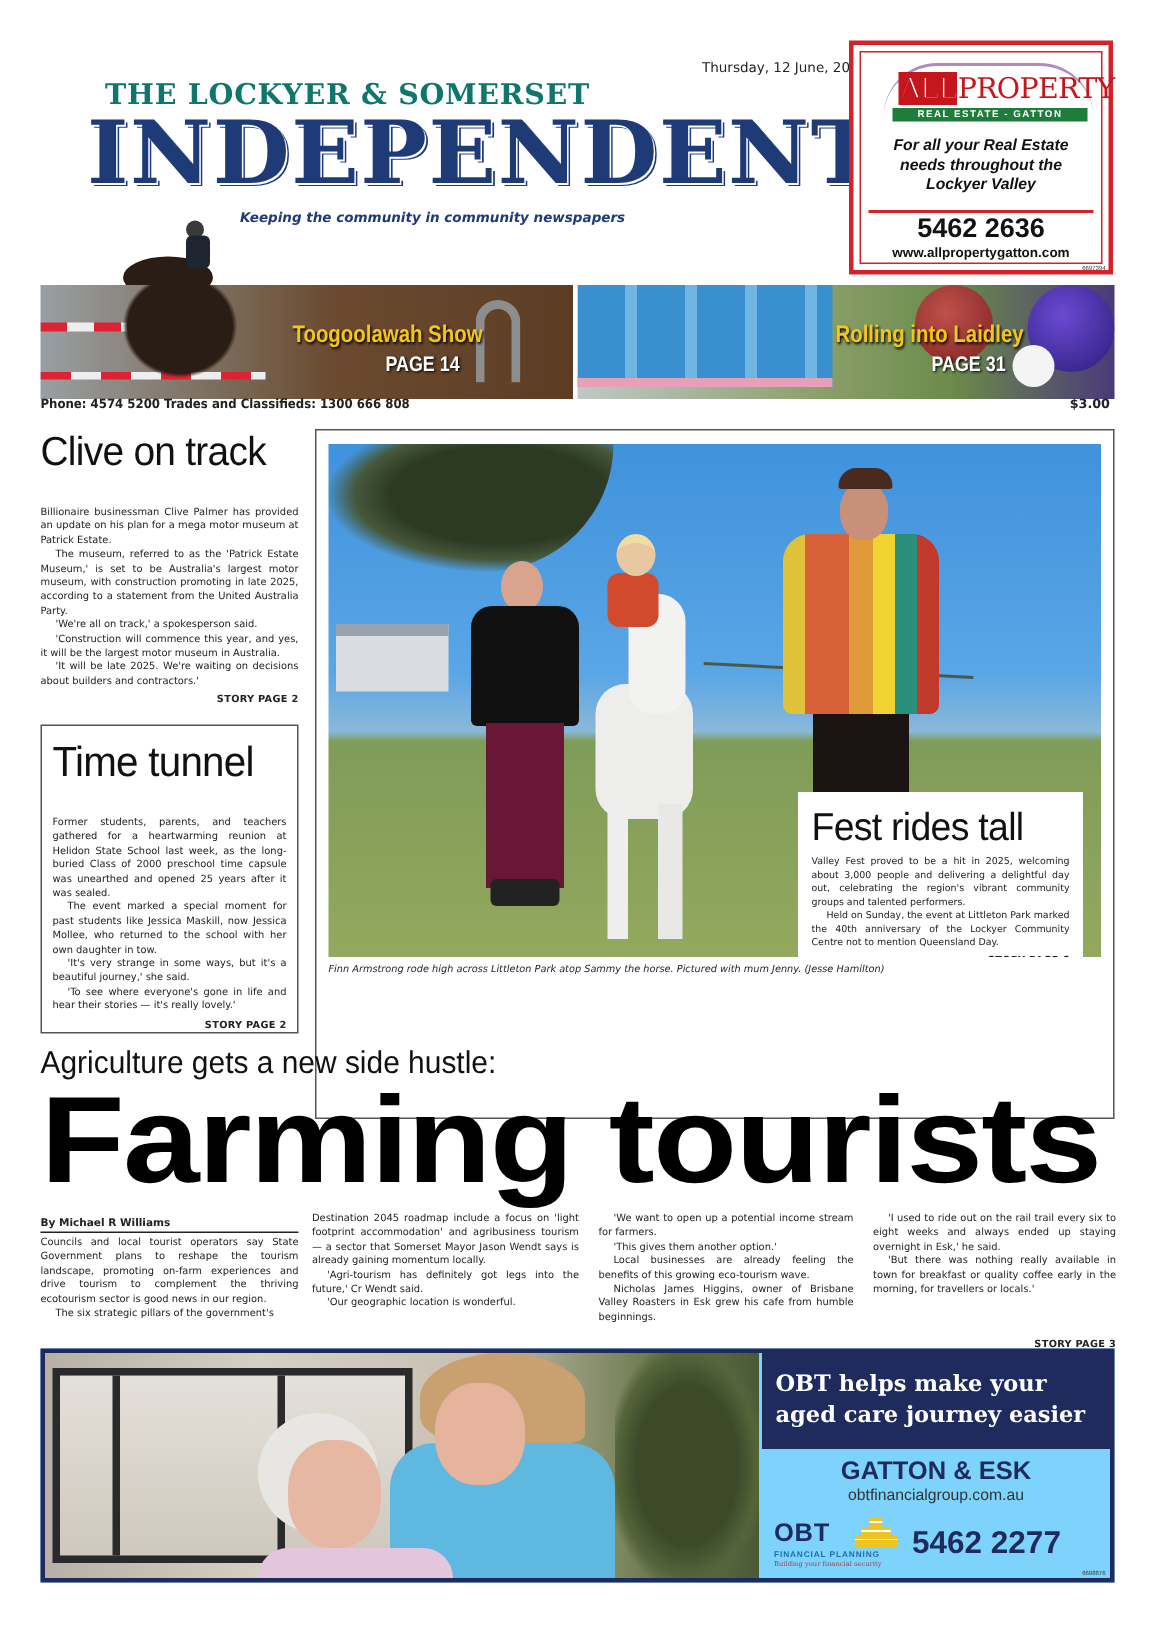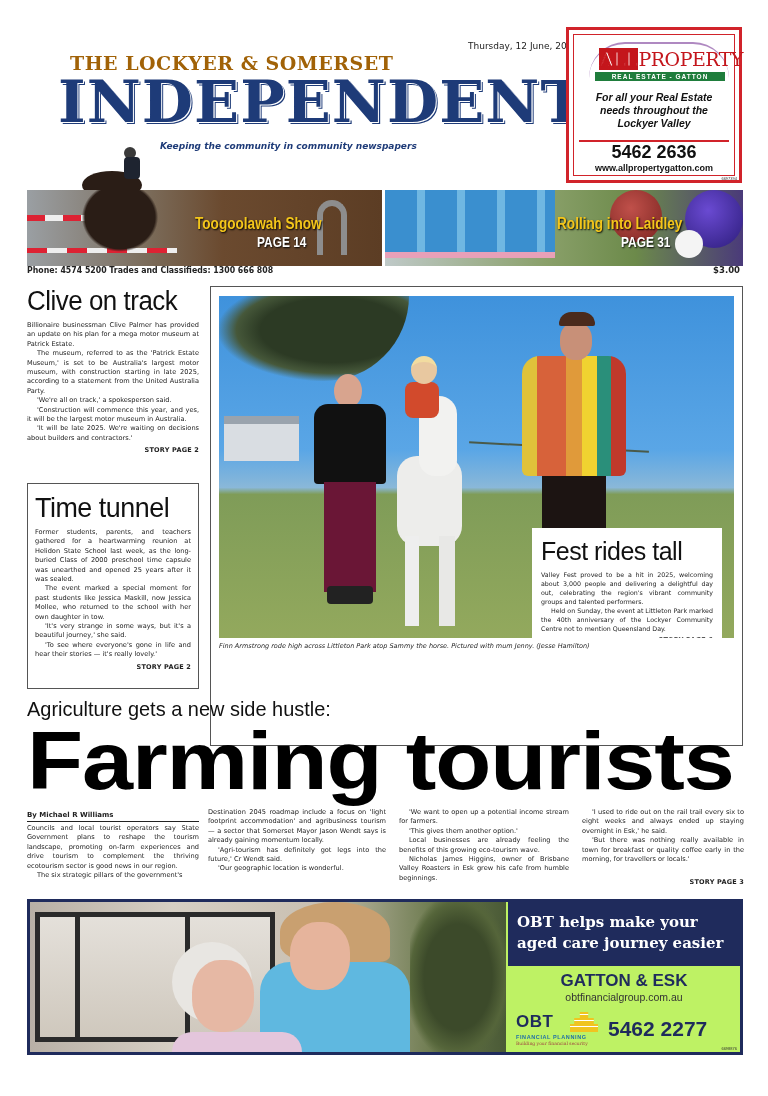--- a/index.html
+++ b/index.html
@@ -2,21 +2,21 @@
 <html><head>
 <meta charset="utf-8">
 <style>
   * { box-sizing: border-box; margin: 0; padding: 0; }
   html, body { width: 768px; height: 1096px; background: #ffffff; overflow: hidden; }
   body { position: relative; font-family: "Liberation Sans", sans-serif; color: #111; }
 
   
   .masthead { position: absolute; left: 0; top: 0; width: 768px; height: 185px; }
   .date { position: absolute; left: 468px; top: 41px; font-size: 9px; color: #222; font-family: "DejaVu Sans", sans-serif; }
-  .kicker-title { position: absolute; left: 70px; top: 52px; font-family: "DejaVu Serif", serif; font-weight: bold; font-size: 19px; color: #a16207; letter-spacing: 0.5px; }
+  .kicker-title { position: absolute; left: 70px; top: 52px; font-family: "DejaVu Serif", serif; font-weight: bold; font-size: 19px; color: #0f766e; letter-spacing: 0.5px; }
   .main-title { position: absolute; left: 58px; top: 68px; font-family: "DejaVu Serif", serif; font-weight: bold; font-size: 58px; color: #1e3b78; letter-spacing: 1px; line-height: 68px; transform: scaleX(1.02); transform-origin: left; text-shadow: 1px 1px 0 #fff, 2px 2px 0 #1e3b78; }
   .tagline { position: absolute; left: 160px; top: 141px; font-family: "DejaVu Sans", sans-serif; font-size: 9px; font-weight: bold; font-style: italic; color: #1e3b78; }
 
   .horse-rider { position: absolute; left: 72px; top: 145px; width: 95px; height: 45px; }
 
   
   .ad-allproperty { position: absolute; left: 566px; top: 27px; width: 176px; height: 156px; border: 3px solid #d1232a; background: #fff; }
   .ad-allproperty .inner { position: absolute; left: 4px; top: 4px; right: 4px; bottom: 4px; border: 1.5px solid #d1232a; }
   .ap-logo { position: absolute; left: 20px; top: 12px; width: 140px; height: 40px; }
   .ap-logo .brand { position: absolute; left: 10px; top: 6px; font-family: "DejaVu Serif", serif; font-weight: normal; font-size: 19px; color: #c4161c; letter-spacing: -0.5px; }
@@ -49,21 +49,21 @@
   .bowl-purple { position: absolute; left: 300px; top: 0; width: 58px; height: 58px; border-radius: 50%; background: radial-gradient(circle at 40% 35%, #6a4ad2, #2c1c7a); }
   .bowl-white { position: absolute; left: 290px; top: 40px; width: 28px; height: 28px; border-radius: 50%; background: #f4f4f4; }
 
   
   .infobar { position: absolute; left: 27px; top: 265px; width: 716px; font-size: 8.5px; font-weight: bold; color: #222; font-family: "DejaVu Sans", sans-serif; transform: scaleX(0.92); transform-origin: left; }
   .price { position: absolute; right: 28px; top: 265px; font-size: 8.5px; font-weight: bold; color: #222; font-family: "DejaVu Sans", sans-serif; }
 
   
   .story-clive { position: absolute; left: 27px; top: 286px; width: 172px; }
   .story-head { font-family: "Liberation Sans", sans-serif; font-size: 27px; font-weight: normal; color: #111; letter-spacing: -0.5px; line-height: 30px; transform: scaleX(0.96); transform-origin: left; white-space: nowrap; }
-  .story-body { margin-top: 5px; font-family: "DejaVu Sans", sans-serif; font-size: 6.6px; line-height: 9.4px; text-align: justify; color: #222; }
+  .story-body { margin-top: 21px; font-family: "DejaVu Sans", sans-serif; font-size: 6.6px; line-height: 9.4px; text-align: justify; color: #222; }
   .story-body p { text-indent: 10px; }
   .story-body p:first-child { text-indent: 0; }
   .story-ref { text-align: right; font-family: "DejaVu Sans", sans-serif; font-size: 6.5px; font-weight: bold; color: #222; margin-top: 3px; letter-spacing: 0.2px; }
 
   .story-time { position: absolute; left: 27px; top: 483px; width: 172px; height: 206px; border: 1px solid #555; padding: 9px 7px 0 7px; }
   .story-time .story-head { font-size: 28px; }
 
   
   .photo-box { position: absolute; left: 210px; top: 286px; width: 533px; height: 460px; border: 1px solid #555; }
   .photo { position: absolute; left: 8px; top: 9px; width: 515px; height: 342px; overflow: hidden; background: linear-gradient(180deg, #3f92dc 0%, #5aa6e6 45%, #8ab8d8 56%, #7f9c58 58%, #93a95d 100%); }
@@ -98,24 +98,24 @@
   .lead-kicker { position: absolute; left: 27px; top: 697px; font-family: "Liberation Sans", sans-serif; font-size: 21px; color: #111; transform: scaleX(0.95); transform-origin: left; white-space: nowrap; }
   .lead-head { position: absolute; left: 27px; top: 716px; font-family: "Liberation Sans", sans-serif; font-weight: bold; font-size: 82px; color: #000; letter-spacing: -1px; line-height: 90px; transform: scaleX(1.12); transform-origin: left; white-space: nowrap; }
   .byline { position: absolute; left: 27px; top: 811px; width: 172px; font-family: "DejaVu Sans", sans-serif; font-size: 7px; font-weight: bold; color: #222; border-bottom: 1px solid #222; padding-bottom: 2px; }
   .lead-col { position: absolute; top: 808px; width: 172px; font-family: "DejaVu Sans", sans-serif; font-size: 6.6px; line-height: 9.4px; text-align: justify; color: #222; }
   .lead-col p { text-indent: 10px; }
   .lead-col p.noindent { text-indent: 0; }
   .col1 { left: 27px; top: 824px; }
   .col2 { left: 208px; width: 178px; }
   .col3 { left: 399px; width: 170px; }
   .col4 { left: 582px; width: 162px; }
-  .col4 .story-ref { margin-top: 14px; }
-
-  
-  .ad-obt { position: absolute; left: 27px; top: 899px; width: 716px; height: 156px; border: 3px solid #1f2b5c; background: #bef264; }
+  .col4 .story-ref { margin-top: 28px; }
+
+  
+  .ad-obt { position: absolute; left: 27px; top: 899px; width: 716px; height: 156px; border: 3px solid #1f2b5c; background: #7dd3fc; }
   .obt-photo { position: absolute; left: 0; top: 0; width: 476px; height: 150px; overflow: hidden; background: linear-gradient(90deg, #b8b0a6 0%, #d6cfc4 30%, #c9c0b2 60%, #6c7a4e 85%, #4a5a36 100%); }
   .obt-window { position: absolute; left: 5px; top: 10px; width: 240px; height: 130px; border: 5px solid #2a2a2a; background: linear-gradient(180deg, #e4e0da, #cfc8bd); }
   .obt-window::after { content: ""; position: absolute; left: 35px; top: 0; width: 5px; height: 120px; background: #2a2a2a; box-shadow: 110px 0 0 #2a2a2a; }
   .elder { position: absolute; left: 142px; top: 40px; width: 95px; height: 115px; }
   .elder .hair { position: absolute; left: 0; top: 0; width: 80px; height: 80px; border-radius: 50%; background: #e8e6e2; }
   .elder .face { position: absolute; left: 20px; top: 18px; width: 62px; height: 72px; border-radius: 45%; background: #e6b8a4; }
   .elder .cloth { position: absolute; left: 0; top: 90px; width: 130px; height: 30px; background: #e4c6dc; border-radius: 20px 20px 0 0; }
   .nurse { position: absolute; left: 230px; top: 0; width: 150px; height: 150px; }
   .nurse .hair { position: absolute; left: 20px; top: 0; width: 110px; height: 60px; border-radius: 50% 50% 10% 30%; background: #c9a070; }
   .nurse .face { position: absolute; left: 30px; top: 20px; width: 60px; height: 68px; border-radius: 45%; background: #e6b49c; }
@@ -183,21 +183,21 @@
   <div class="page">PAGE 31</div>
 </div>
 
 <div class="infobar">Phone: 4574 5200   Trades and Classifieds: 1300 666 808</div>
 <div class="price">$3.00</div>
 
 <div class="story-clive">
   <div class="story-head">Clive on track</div>
   <div class="story-body">
     <p>Billionaire businessman Clive Palmer has provided an update on his plan for a mega motor museum at Patrick Estate.</p>
-    <p>The museum, referred to as the 'Patrick Estate Museum,' is set to be Australia's largest motor museum, with construction starting in late 2025, according to a statement from the United Australia Party.</p>
+    <p>The museum, referred to as the 'Patrick Estate Museum,' is set to be Australia's largest motor museum, with construction promoting in late 2025, according to a statement from the United Australia Party.</p>
     <p>'We're all on track,' a spokesperson said.</p>
     <p>'Construction will commence this year, and yes, it will be the largest motor museum in Australia.</p>
     <p>'It will be late 2025. We're waiting on decisions about builders and contractors.'</p>
   </div>
   <div class="story-ref">STORY PAGE 2</div>
 </div>
 
 <div class="story-time">
   <div class="story-head">Time tunnel</div>
   <div class="story-body">

